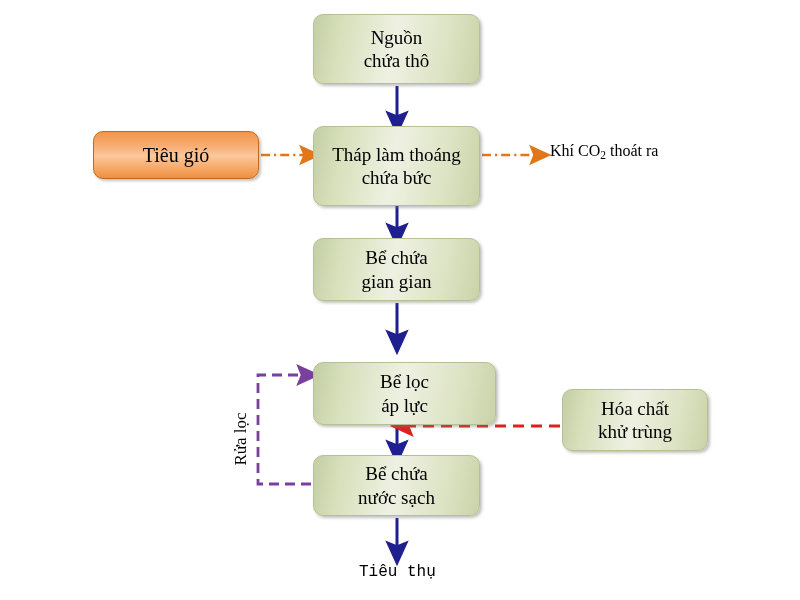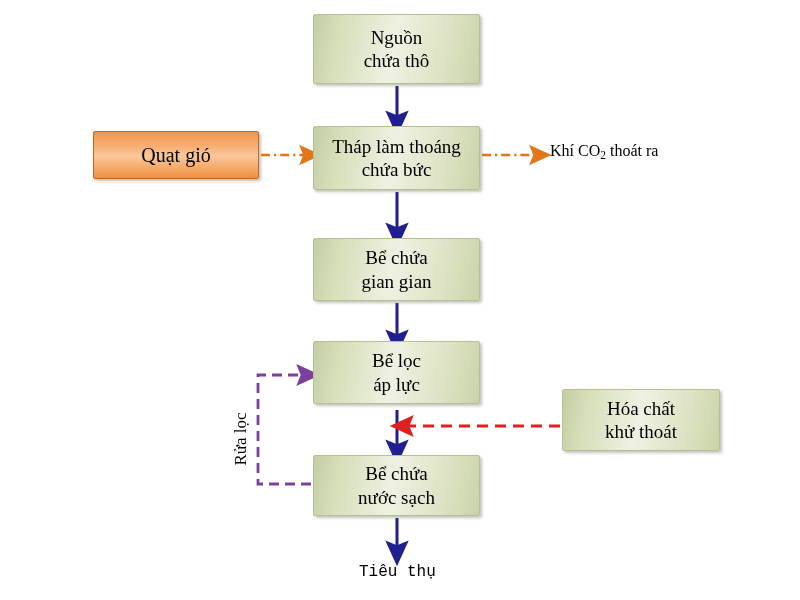--- a/index.html
+++ b/index.html
@@ -21,21 +21,21 @@
     box-sizing: border-box;
     display: flex;
     flex-direction: column;
     align-items: center;
     justify-content: center;
     text-align: center;
     color: #000000;
     font-size: 19px;
     line-height: 1.22;
     border: 1px solid #b9c49a;
-    border-radius: 2px;
+    border-radius: 10px;
     box-shadow: 2px 2px 3px rgba(120,120,110,0.45);
   }
   .box.green {
     background: linear-gradient(100deg,
         #c3ceA4 0%,
         #d7dfba 16%,
         #eef1e2 48%,
         #dde3c4 78%,
         #c9d3a8 100%);
     border-color: #b5c195;
@@ -110,47 +110,47 @@
     <line x1="560" y1="426" x2="402" y2="426" stroke="#e02020" stroke-width="2.8" stroke-dasharray="11,7" marker-end="url(#ah-red)"></line>
 
     <path d="M 311 484 L 258 484 L 258 375 L 308 375" fill="none" stroke="#7b3f9d" stroke-width="2.8" stroke-dasharray="10,6" marker-end="url(#ah-purple)"></path>
   </svg>
 
   <div class="box green" style="left:313px; top:14px; width:167px; height:70px;">
     <span class="line">Nguồn</span>
     <span class="line">chứa thô</span>
   </div>
 
-  <div class="box green" style="left:313px; top:126px; width:167px; height:64px;align-items:center;">
+  <div class="box green" style="left:313px; top:126px; width:167px; height:80px;align-items:center;">
     <span class="line">Tháp làm thoáng</span>
     <span class="line">chứa bức</span>
   </div>
 
   <div class="box green" style="left:313px; top:238px; width:167px; height:63px;">
     <span class="line">Bể chứa</span>
     <span class="line">gian gian</span>
   </div>
 
-  <div class="box green" style="left:313px; top:341px; width:167px; height:63px;">
+  <div class="box green" style="left:313px; top:362px; width:183px; height:63px;">
     <span class="line">Bể lọc</span>
     <span class="line">áp lực</span>
   </div>
 
   <div class="box green" style="left:313px; top:455px; width:167px; height:61px;">
     <span class="line">Bể chứa</span>
     <span class="line">nước sạch</span>
   </div>
 
   <div class="box orange" style="left:93px; top:131px; width:166px; height:48px;">
-    <span class="line">Quạt gió</span>
+    <span class="line">Tiêu gió</span>
   </div>
 
-  <div class="box green" style="left:562px; top:389px; width:158px; height:62px;">
+  <div class="box green" style="left:562px; top:389px; width:146px; height:62px;">
     <span class="line">Hóa chất</span>
-    <span class="line">khử thoát</span>
+    <span class="line">khử trùng</span>
   </div>
 
   <div class="label" style="left:550px; top:142px;">Khí CO<sub>2</sub> thoát ra</div>
 
   <div class="label" style="left:359px; top:563px;font-family:Liberation Mono, monospace;">Tiêu thụ</div>
 
   <div class="label vertical" style="left:214px; top:429px;">Rửa lọc</div>
 
 </div>
 

